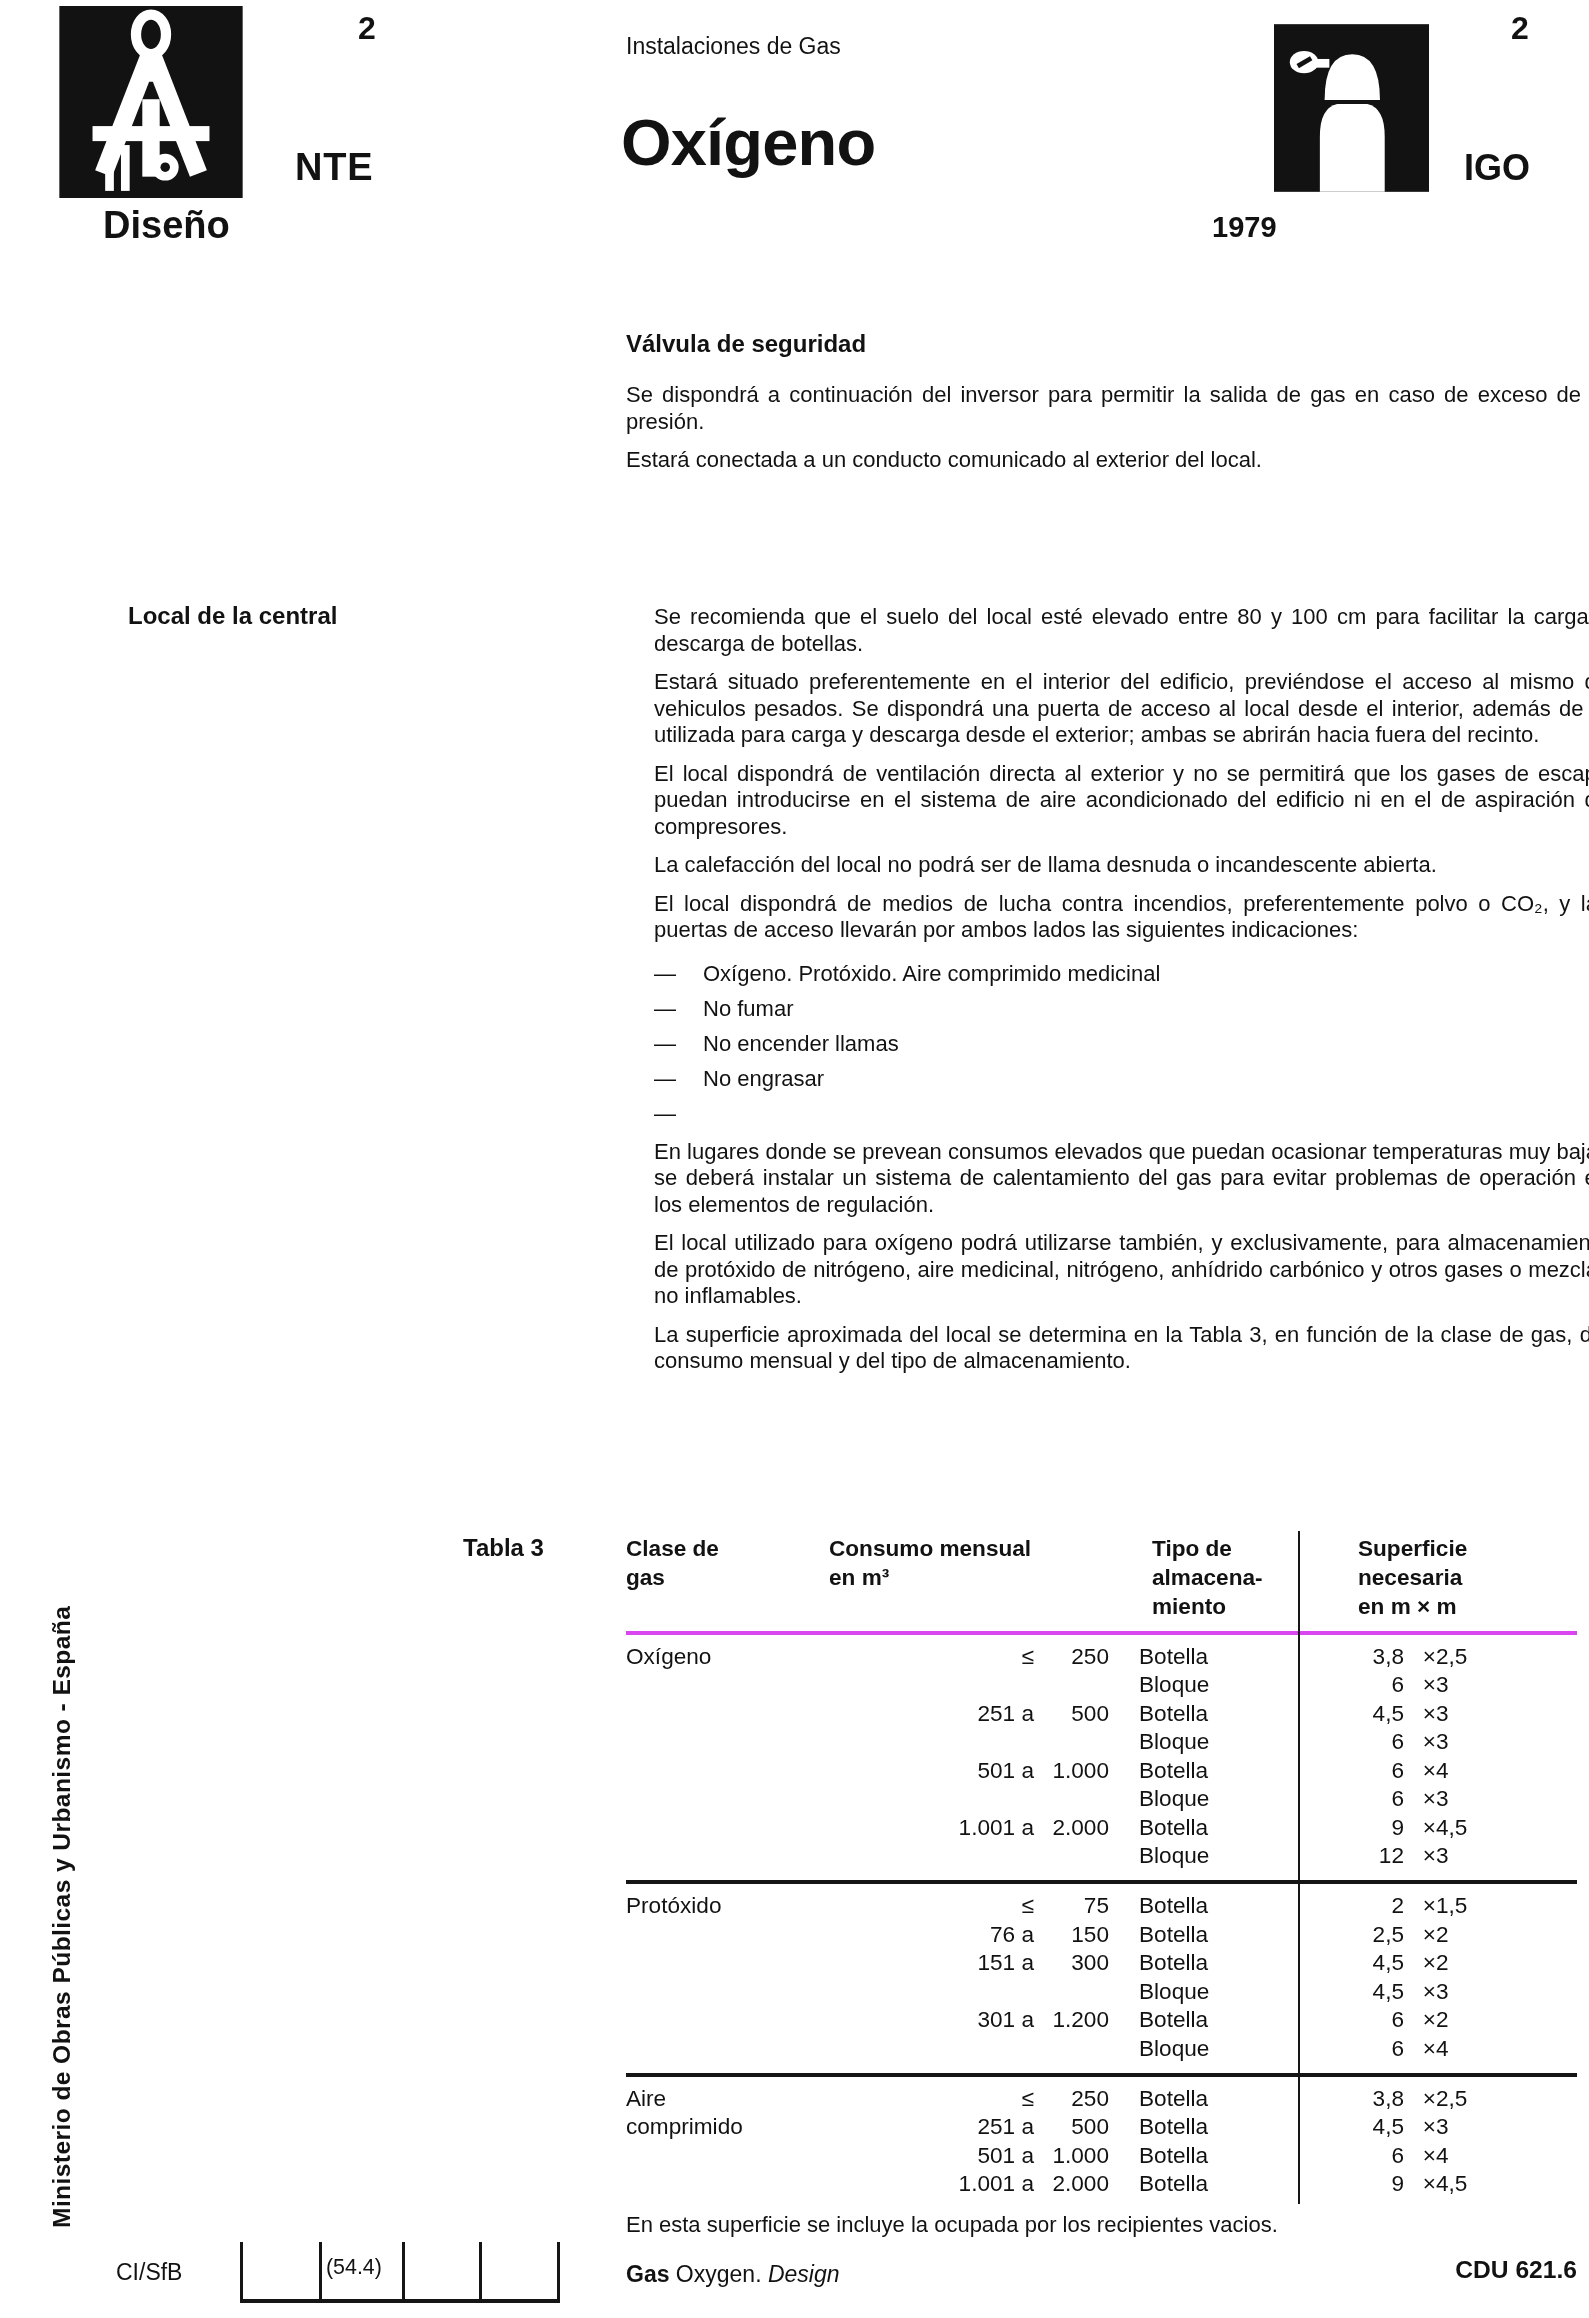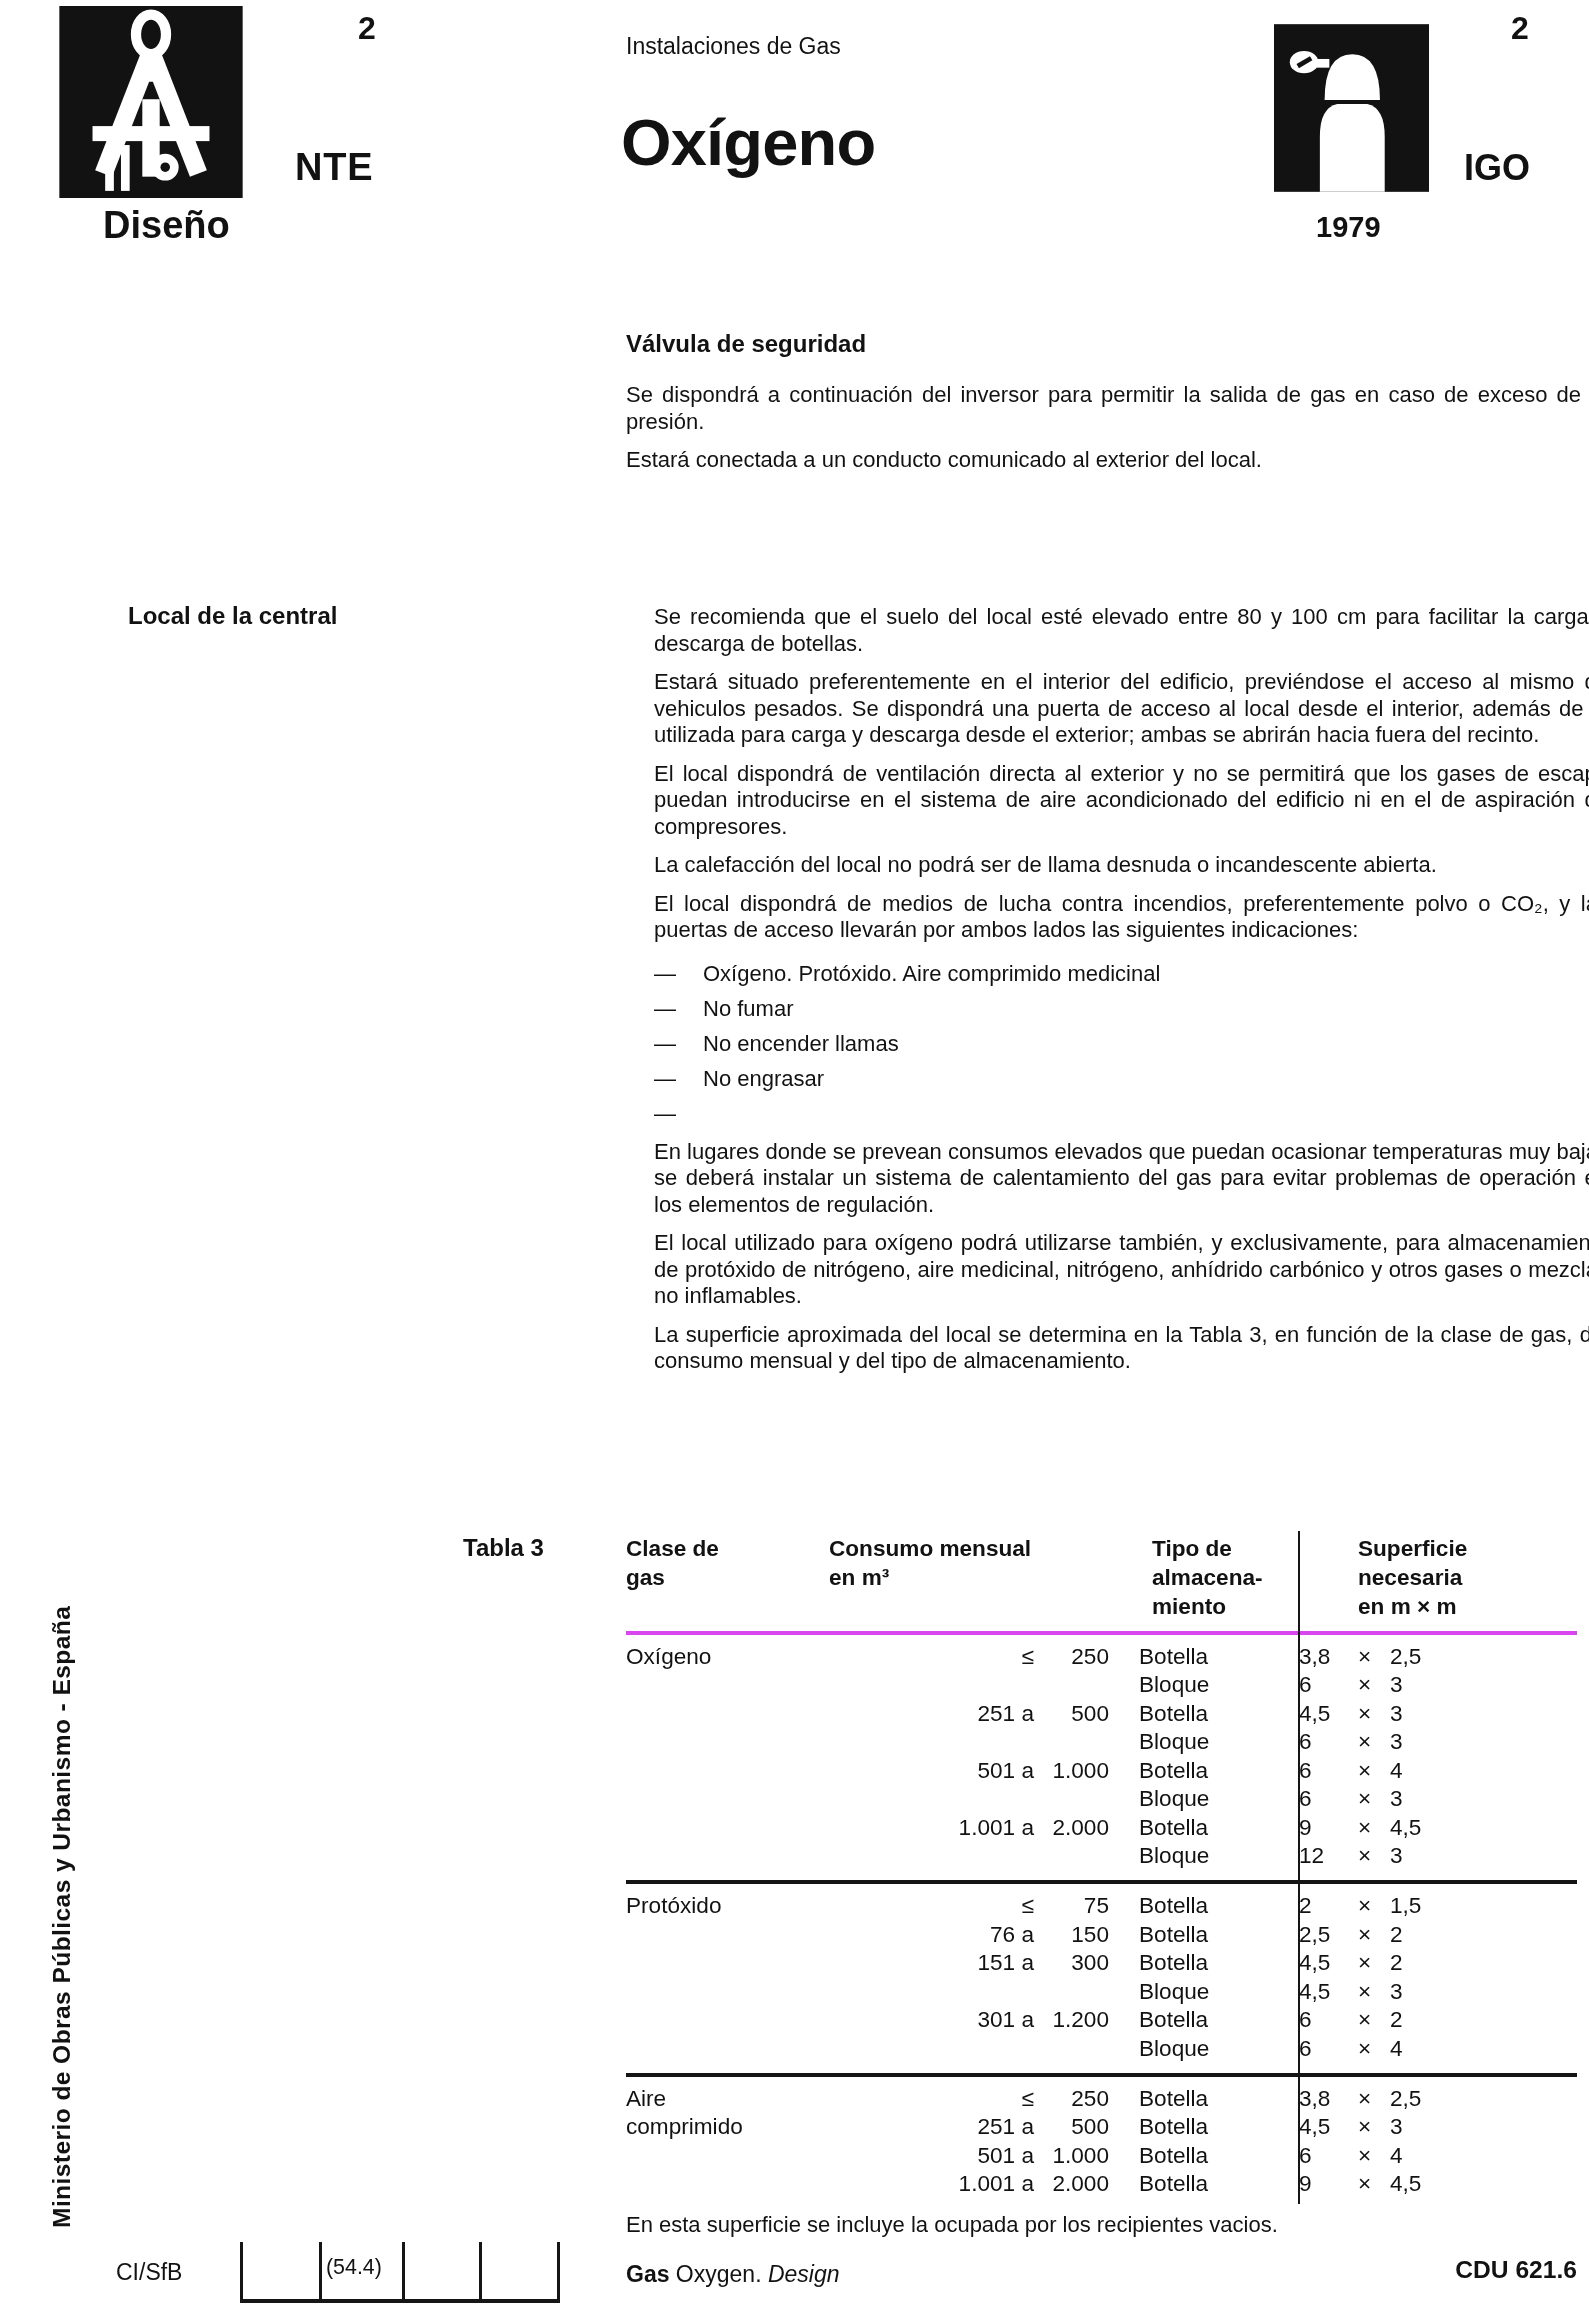--- a/index.html
+++ b/index.html
@@ -12,21 +12,21 @@
   .logo-left{left:59px;top:6.3px;width:184px;height:192px;}
   .pnum{font-size:32px;font-weight:700;}
   .pnum-left{left:358px;top:9.5px;}
   .pnum-right{left:1511px;top:9.5px;}
   .nte{left:295px;top:146px;font-size:38px;font-weight:700;letter-spacing:0.8px;}
   .diseno{left:103px;top:204px;font-size:38px;font-weight:700;}
   .series{left:626px;top:33px;font-size:23px;}
   .page-title{left:621px;top:105px;font-size:65px;font-weight:700;letter-spacing:-0.8px;}
   .logo-right{left:1274px;top:24px;width:155px;height:168px;}
   .igo{left:1464px;top:147px;font-size:36px;font-weight:700;}
-  .year{left:1316px;top:211px;font-size:29px;font-weight:700;}
+  .year{left:1212px;top:211px;font-size:29px;font-weight:700;}
   
   .col{left:626px;width:955px;}
   .h-bold{font-size:24px;font-weight:700;margin:0 0 24px 0;}
   .flow p.para{font-size:22px;line-height:26.5px;margin:0 0 12px 0;text-align:justify;}
   .side-head{left:128px;top:602px;font-size:24px;font-weight:700;}
   .valvula{top:330px;}
   .local-body{top:604px;margin-left:28px;}
   .bullets{margin:3.2px 0 8px 0;}
   .bullet{display:flex;font-size:22px;line-height:35px;}
   .bullet .dash{width:49px;flex:none;}
@@ -40,21 +40,21 @@
   .th-tipo{width:190px;padding-left:30px;box-sizing:border-box;}
   .th-sup{flex:1;padding-left:46px;box-sizing:border-box;}
   .t-group{padding:8px 0 9.5px 0;}
   .t-group.ruled{border-bottom:4px solid #151515;}
   .t-row{display:flex;height:28.5px;line-height:28.5px;}
   .c-gas{width:190px;}
   .c-consumo{width:293px;display:flex;}
   .c-consumo .pref{flex:1;text-align:right;}
   .c-consumo .val{width:75px;text-align:right;flex:none;}
   .c-tipo{width:190px;padding-left:30px;box-sizing:border-box;}
-  .c-sup{flex:1;box-sizing:border-box;display:flex;}
+  .c-sup{flex:1;padding-left:46px;box-sizing:border-box;display:flex;text-align:right;}
   .c-sup .s1{width:59px;flex:none;}
   .c-sup .x{width:32px;flex:none;}
   .t-divider{left:1298px;top:1531px;width:2.4px;height:673px;background:#151515;}
   .t-note{left:626px;top:2212px;font-size:22px;}
   
   .sidebar{left:48px;top:2228px;transform:rotate(-90deg);transform-origin:0 0;
            white-space:nowrap;font-size:24.6px;font-weight:700;letter-spacing:0.4px;}
   
   .cisfb{left:116px;top:2259px;font-size:23px;}
   .class-box{left:240px;top:2242px;width:320px;height:57px;border-bottom:4px solid #151515;}

